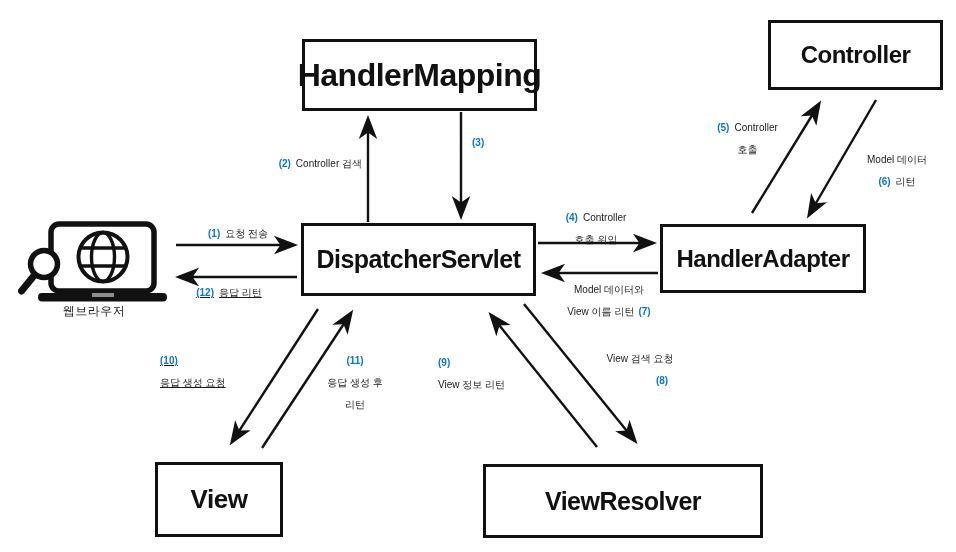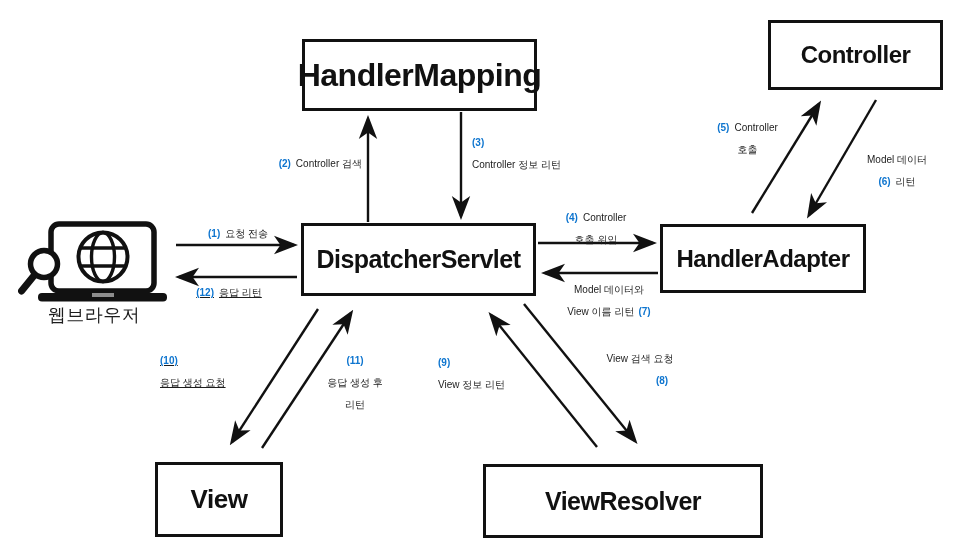--- a/index.html
+++ b/index.html
@@ -18,21 +18,21 @@
   .n-view-resolver     {left:483px;top:464px;width:280px;height:74px;font-size:25px;}
   .elabel{position:absolute;font-size:10px;color:#1c1c1c;line-height:22px;white-space:nowrap;}
   .num{color:#0E75CF;font-weight:700;}
   .num.lead{margin-right:5px;}
   .num.trail{margin-left:4px;}
   .tc{text-align:center;}
   .tr{text-align:right;}
   .l2shift{display:block;transform:translateX(22px);}
   .browser{position:absolute;left:18px;top:220px;width:152px;height:104px;}
   .browser-label{position:absolute;left:0;top:83px;width:152px;text-align:center;
-                 font-size:18px;color:#1c1c1c;letter-spacing:0.5px;}
+                 font-size:12px;color:#1c1c1c;letter-spacing:0.5px;}
 </style>
 </head>
 <body>
 
 <div class="stage">
 
   <svg class="arrow-layer" width="956" height="552" viewBox="0 0 956 552">
     <defs>
       <marker id="ah" viewBox="0 0 12 10" refX="10" refY="5" markerWidth="10" markerHeight="9" orient="auto-start-reverse">
         <path d="M0,0.4 L12,5 L0,9.6 L3.2,5 Z" fill="#111111"></path>
@@ -81,21 +81,20 @@
   <div class="elabel tc" style="left:166px;top:282px;width:126px;text-decoration:underline;">
     <span class="num lead">(12)</span><span>응답 리턴</span>
   </div>
 
   <div class="elabel tr" style="left:240px;top:153px;width:122px;">
     <span class="num lead">(2)</span><span>Controller 검색</span>
   </div>
 
   <div class="elabel" style="left:472px;top:132px;">
     <span class="num">(3)</span><br>
-    <span>Controller 정보 리턴</span>
   </div>
 
   <div class="elabel tc" style="left:540px;top:207px;width:112px;">
     <span class="num lead">(4)</span><span>Controller</span><br>
     <span>호출 위임</span>
   </div>
 
   <div class="elabel tc" style="left:698px;top:117px;width:99px;">
     <span class="num lead">(5)</span><span>Controller</span><br>
     <span>호출</span>

